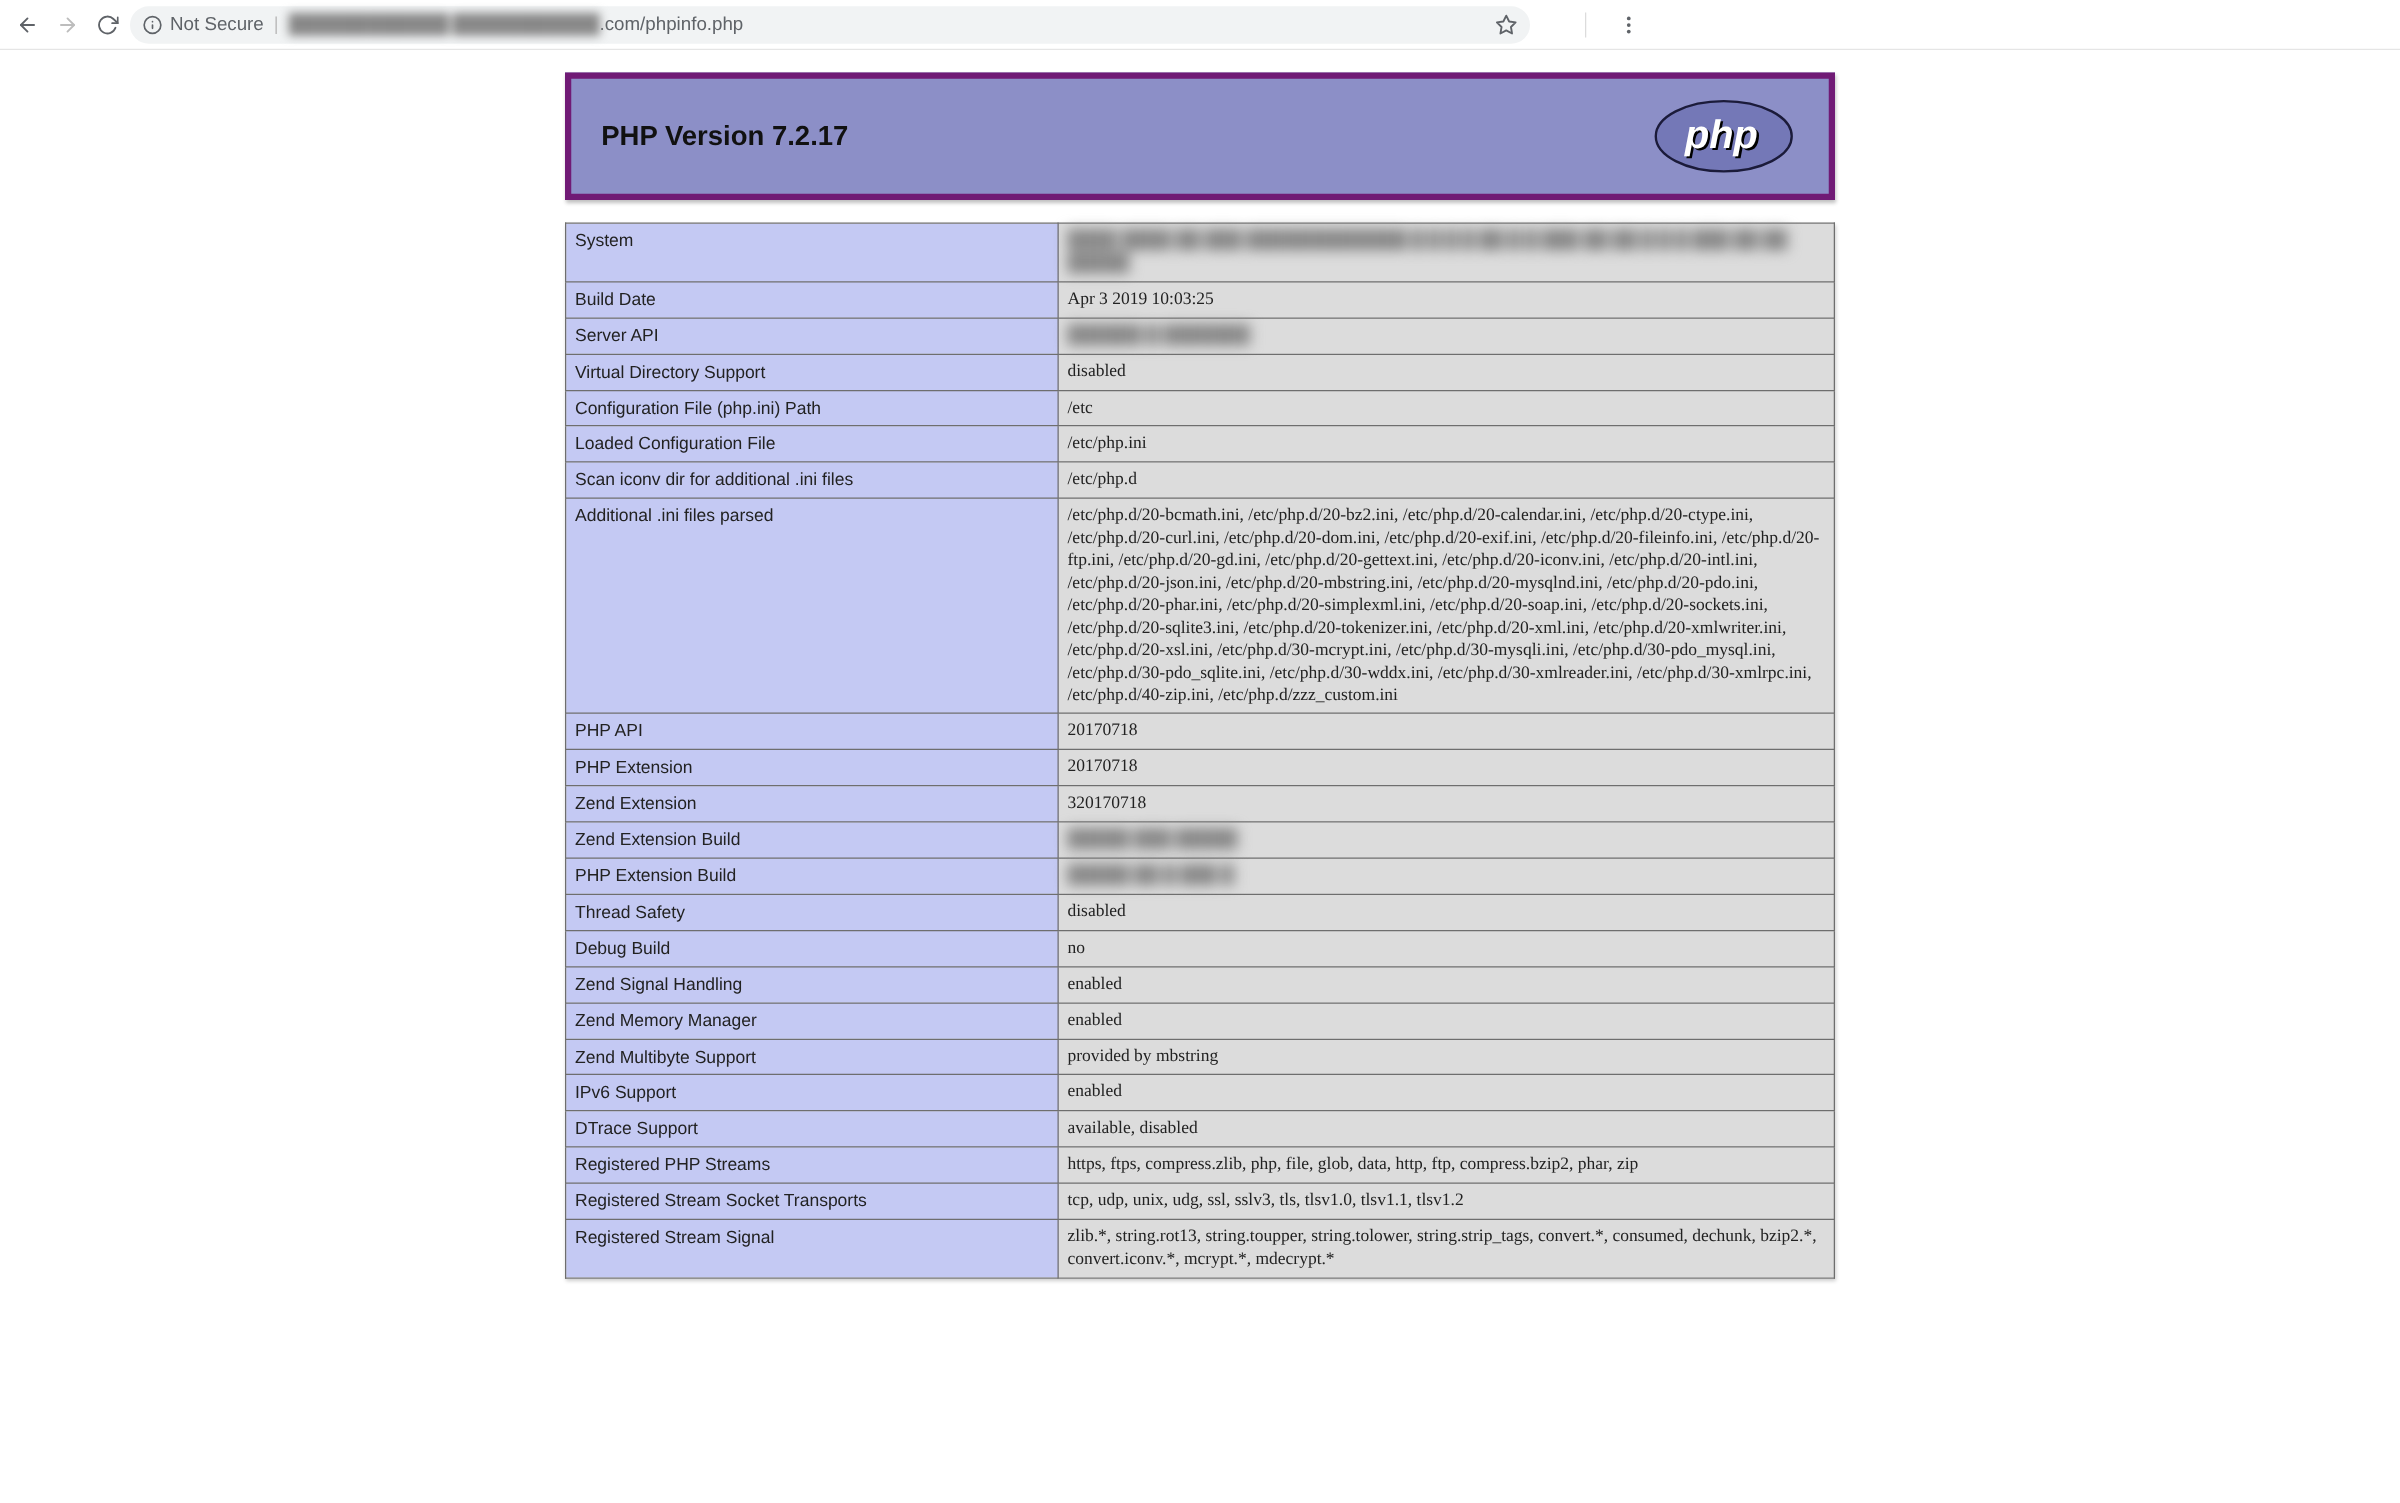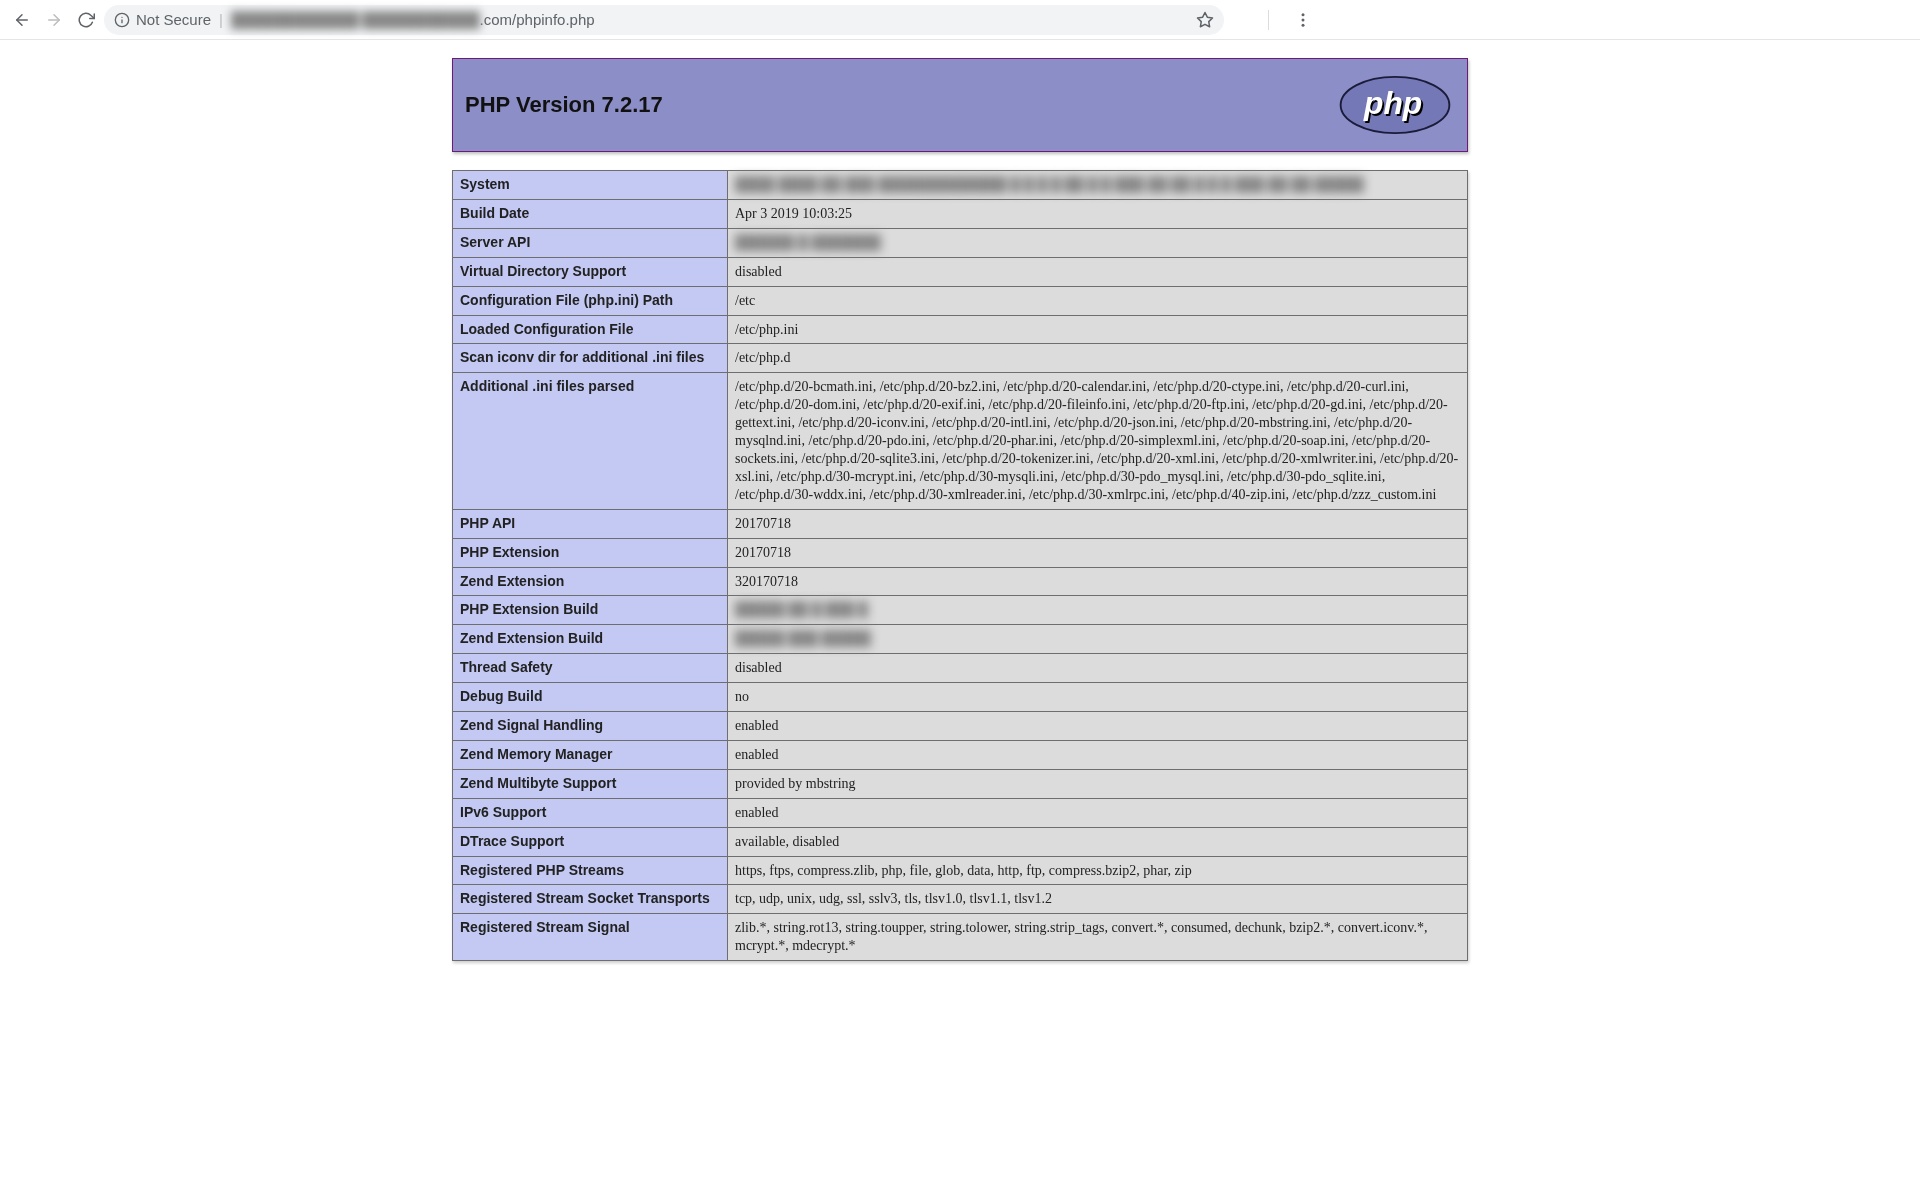--- a/index.html
+++ b/index.html
@@ -47,23 +47,23 @@
   
   .page {
     padding: 18px 0 40px 0;
     display: flex;
     justify-content: center;
   }
   .content { width: 1016px; }
 
   .header {
     background: #8c8fc7;
-    border: 1px solid #701a75;
+    border: 5px solid #701a75;
     box-shadow: 1px 2px 3px rgba(0,0,0,0.25);
-    padding: 16px 12px;
+    padding: 16px 24px;
     display: flex;
     align-items: center;
     justify-content: space-between;
     margin-bottom: 18px;
   }
   .header h1 {
     font-size: 22px;
     font-weight: 700;
     color: #111;
   }
@@ -78,23 +78,23 @@
     font-size: 14px;
     color: #222;
   }
   table.info td {
     border: 1px solid #6e6e6e;
     padding: 5px 7px;
     vertical-align: top;
     line-height: 1.28;
   }
   table.info td.key {
-    width: 275px;
+    width: 394px;
     background: #c4c9f3;
-    font-weight: 700;
+    font-weight: 400;
   }
   table.info td.val {
     background: #dcdcdc;
     font-family: Liberation Serif, serif;
   }
   .blur {
     filter: blur(5px);
     user-select: none;
     color:#888;
   }
@@ -207,28 +207,28 @@
           </tr>
           <tr>
             <td class="key">PHP Extension</td>
             <td class="val">20170718</td>
           </tr>
           <tr>
             <td class="key">Zend Extension</td>
             <td class="val">320170718</td>
           </tr>
           <tr>
+            <td class="key">Zend Extension Build</td>
+            <td class="val"><span class="blur">█████ ███ █████</span></td>
+          </tr>
+          <tr>
             <td class="key">PHP Extension Build</td>
             <td class="val"><span class="blur">█████ ██ █ ███ █</span></td>
           </tr>
           <tr>
-            <td class="key">Zend Extension Build</td>
-            <td class="val"><span class="blur">█████ ███ █████</span></td>
-          </tr>
-          <tr>
             <td class="key">Thread Safety</td>
             <td class="val">disabled</td>
           </tr>
           <tr>
             <td class="key">Debug Build</td>
             <td class="val">no</td>
           </tr>
           <tr>
             <td class="key">Zend Signal Handling</td>
             <td class="val">enabled</td>

